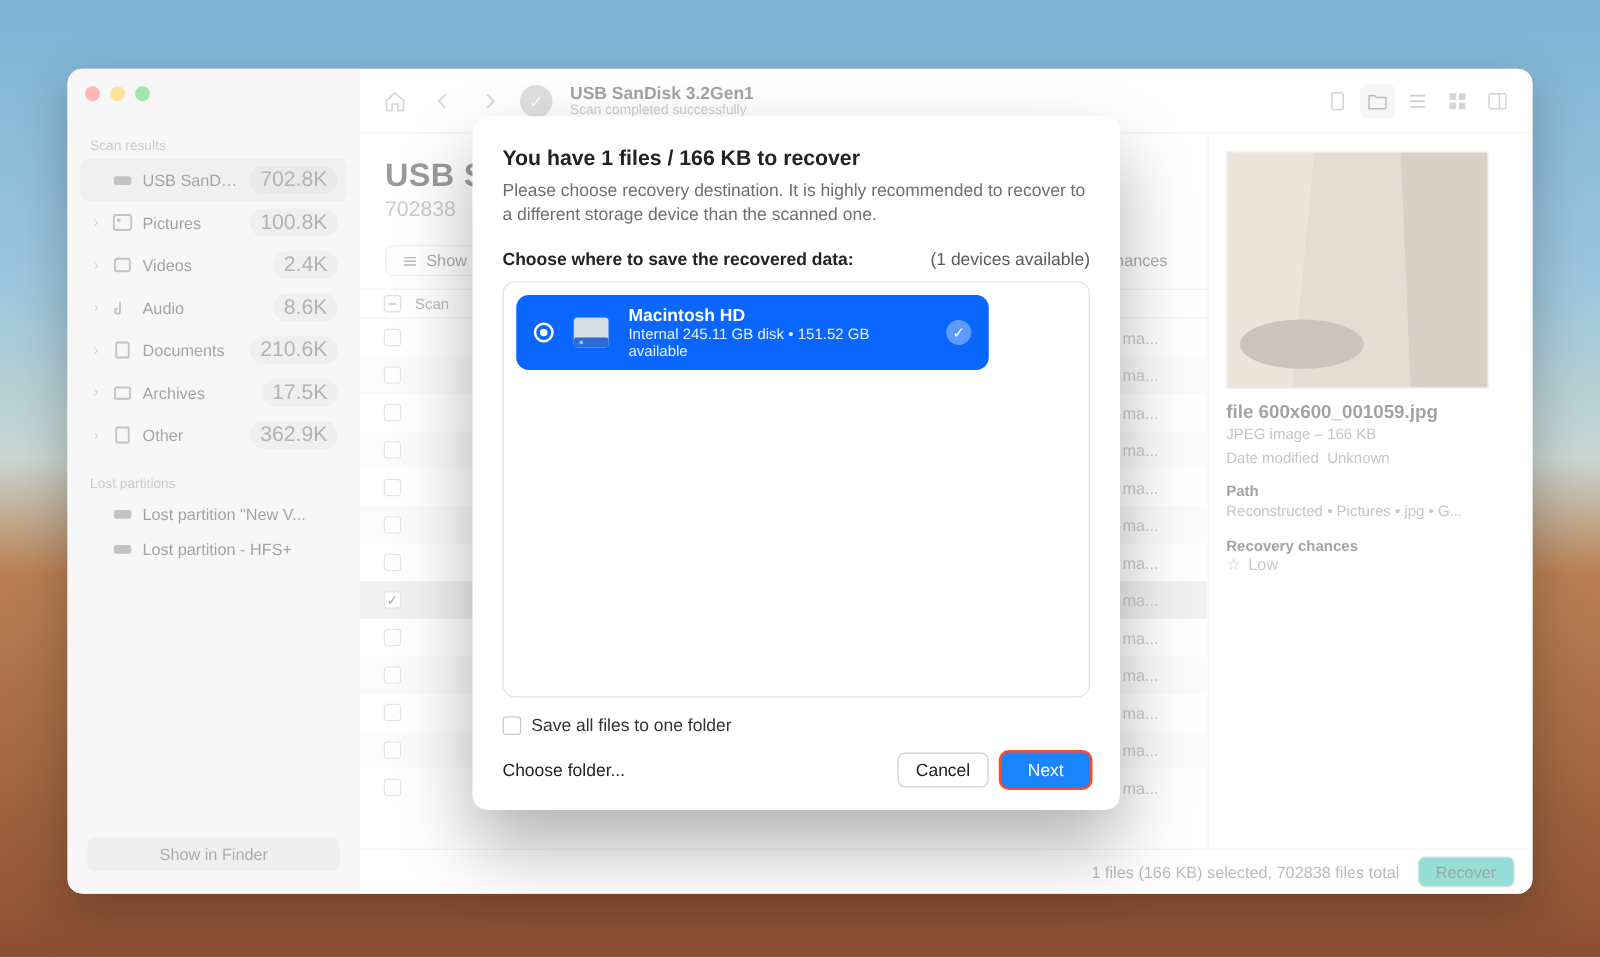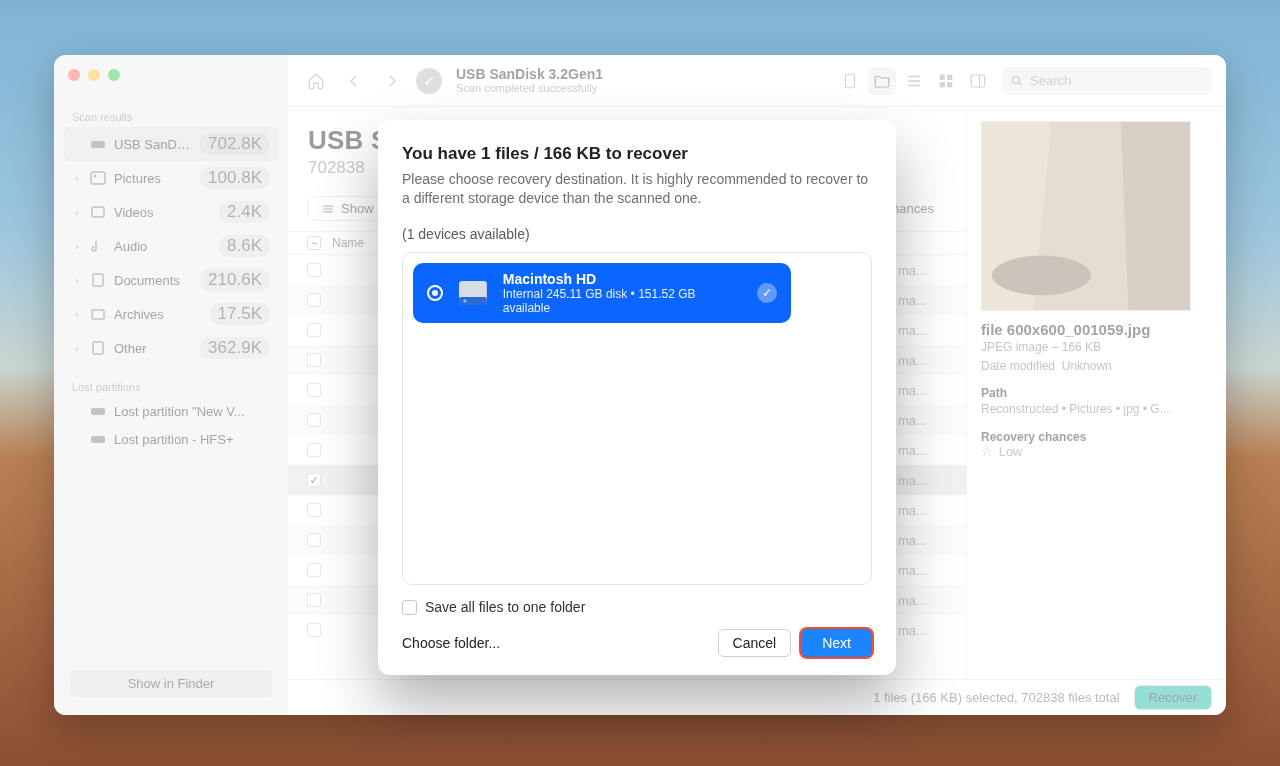--- a/index.html
+++ b/index.html
@@ -68,21 +68,21 @@
   .preview svg{width:100%;height:100%;}
   .fname{font-size:15px;font-weight:600;}
   .meta{font-size:12px;color:#7d7d82;line-height:1.6;}
   .lbl2{font-size:12px;font-weight:600;margin-top:10px;}
   .star-row{display:flex;align-items:center;gap:6px;color:#8a8a8e;font-size:13px;}
   
   .status{ height:36px; display:flex; align-items:center; justify-content:flex-end; gap:14px; padding:0 14px; border-top:1px solid #e6e6e8; font-size:13px;color:#666;}
   .recover-btn{ border:1px solid #d0d0d3; border-radius:6px; padding:4px 14px; background:#14b8a6;color:#333;}
   
   .modal{
-    position:absolute; left:378px; top:120px; width:518px; height:555px;
+    position:absolute; left:378px; top:93px; width:518px; height:555px;
     background:#fff; border-radius:12px; box-shadow:0 30px 60px rgba(0,0,0,.3);
     z-index:10; display:flex; flex-direction:column; padding:24px 24px 18px 24px;
   }
   .m-title{font-size:17px;font-weight:700;color:#222;}
   .m-desc{font-size:14px;color:#6f6f73;margin-top:6px;line-height:1.35;}
   .m-subhead{display:flex;justify-content:space-between;margin-top:18px;font-size:14px;}
   .m-subhead .l{font-weight:700;color:#222;}
   .m-subhead .r{color:#5a5a5e;}
   .dev-list{ margin-top:10px; flex:1; border:1px solid #e4e4e7; border-radius:10px; padding:10px; display:flex;gap:14px; overflow:hidden;}
   .dev{ height:60px; border-radius:10px; background:#f0f0f2; }
@@ -257,27 +257,20 @@
               <rect x="14" y="14" width="6" height="6"></rect>
             </svg>
           </div>
         <div class="tb-icon">
             <svg viewBox="0 0 24 24">
               <rect x="3" y="4" width="18" height="16" rx="2" fill="none" stroke="currentColor" stroke-width="1.6"></rect>
               <line x1="14" y1="4" x2="14" y2="20" stroke="currentColor" stroke-width="1.6"></line>
             </svg>
           </div>
       </div>
-      <div class="search">
-        <svg width="14" height="14" viewBox="0 0 24 24">
-            <circle cx="10" cy="10" r="6" fill="none" stroke="currentColor" stroke-width="2"></circle>
-            <line x1="15" y1="15" x2="20" y2="20" stroke="currentColor" stroke-width="2"></line>
-          </svg>
-        <span>Search</span>
-      </div>
     </div>
 
     <div style="display:flex;flex:1;min-height:0;">
       <div style="flex:1;display:flex;flex-direction:column;min-width:0;">
         <div class="header-area">
           <div class="h-title">USB  S</div>
           <div class="h-sub">702838</div>
         </div>
         <div class="filterbar">
           <div class="chip">
@@ -288,21 +281,21 @@
           </div>
           <div style="flex:1"></div>
           <div class="chip" style="border:none;background:transparent;">
               <span>chances</span>
             </div>
         </div>
         <div class="columns">
           <div class="col-check">
               <div class="minus">−</div>
             </div>
-          <div>Name</div>
+          <div>Scan</div>
         </div>
         <div class="list">
           <div class="row">
               <div class="ck">
                 <div class="ck-box"></div>
               </div>
               <div style="flex:1"></div>
               <div class="frag">ma...</div>
             </div>
           <div class="row">
@@ -420,20 +413,21 @@
     </div>
   </div>
 
   <div class="dimmer"></div>
 </div>
 
 <div class="modal">
   <div class="m-title">You have 1 files / 166 KB to recover</div>
   <div class="m-desc">Please choose recovery destination. It is highly recommended to recover to a different storage device than the scanned one.</div>
   <div class="m-subhead">
+    <span class="l">Choose where to save the recovered data:</span>
     <span class="r">(1 devices available)</span>
   </div>
   <div class="dev-list">
     <div class="dev sel">
       <div class="radio">
           <div class="d"></div>
         </div>
       <svg class="hd-ico" viewBox="0 0 36 36">
           <rect x="4" y="6" width="28" height="24" rx="3" fill="#d8dde3"></rect>
           <rect x="4" y="22" width="28" height="8" rx="2" fill="#2a6bd6"></rect>

